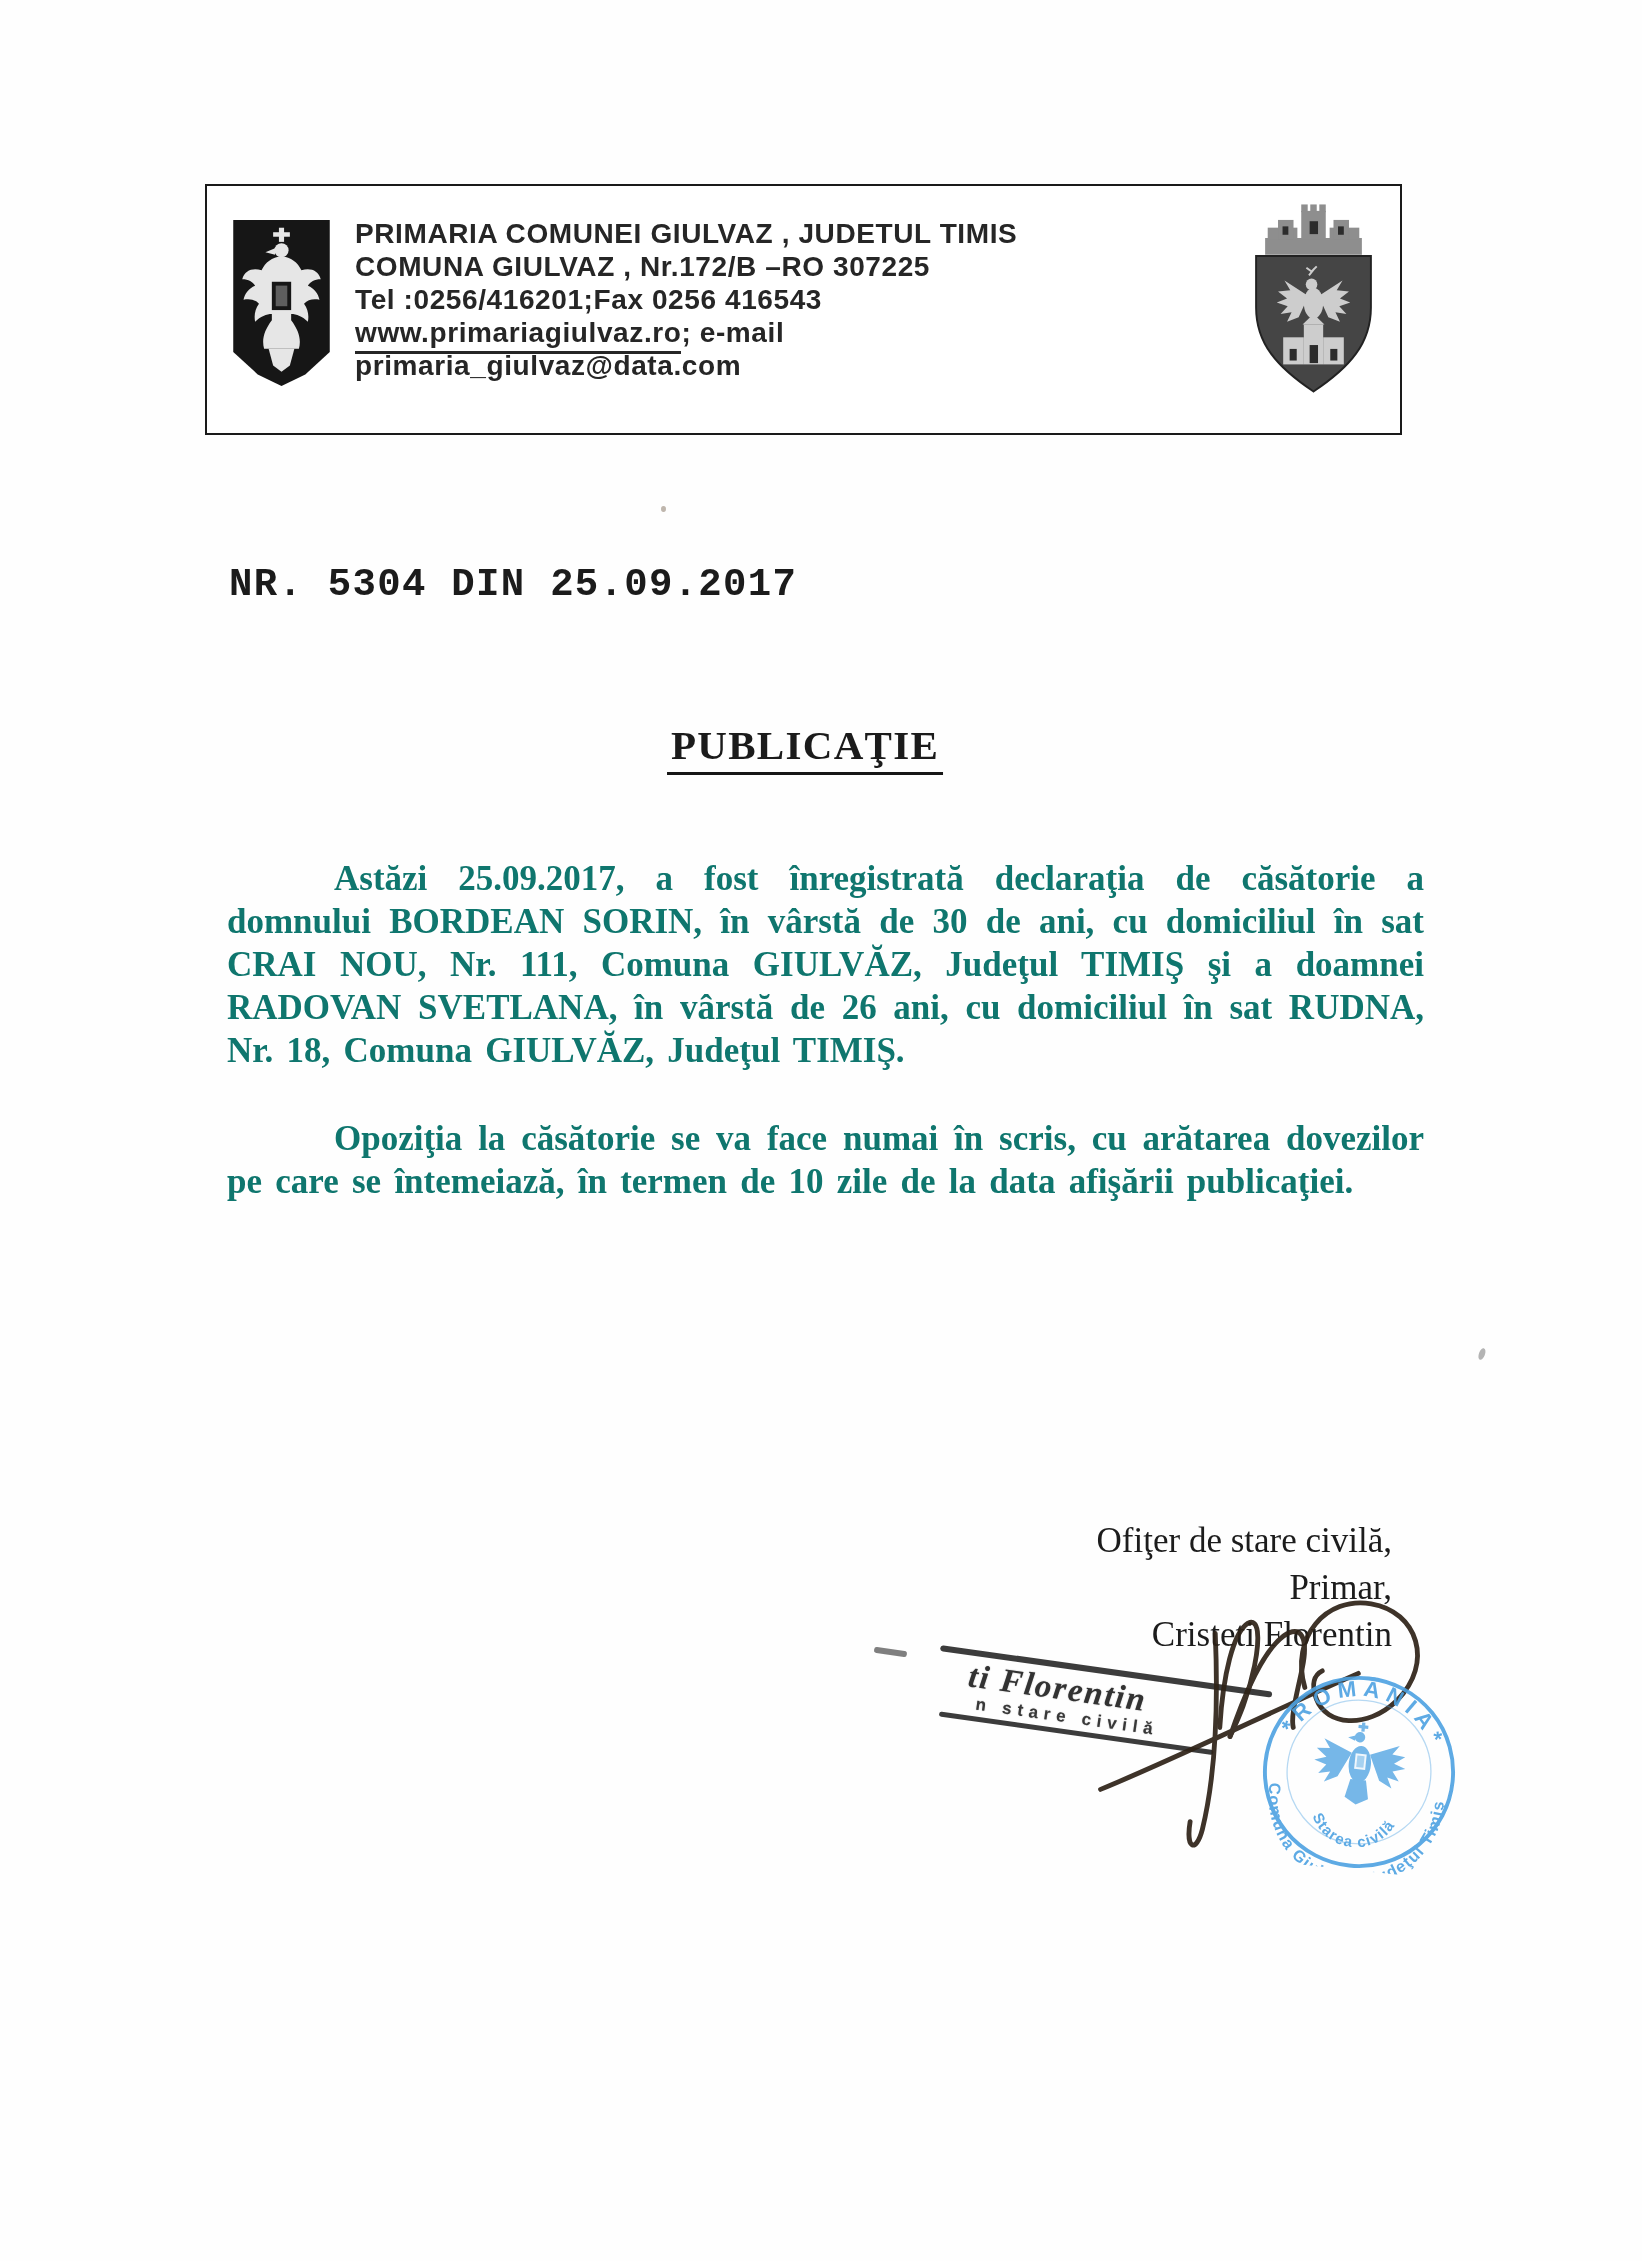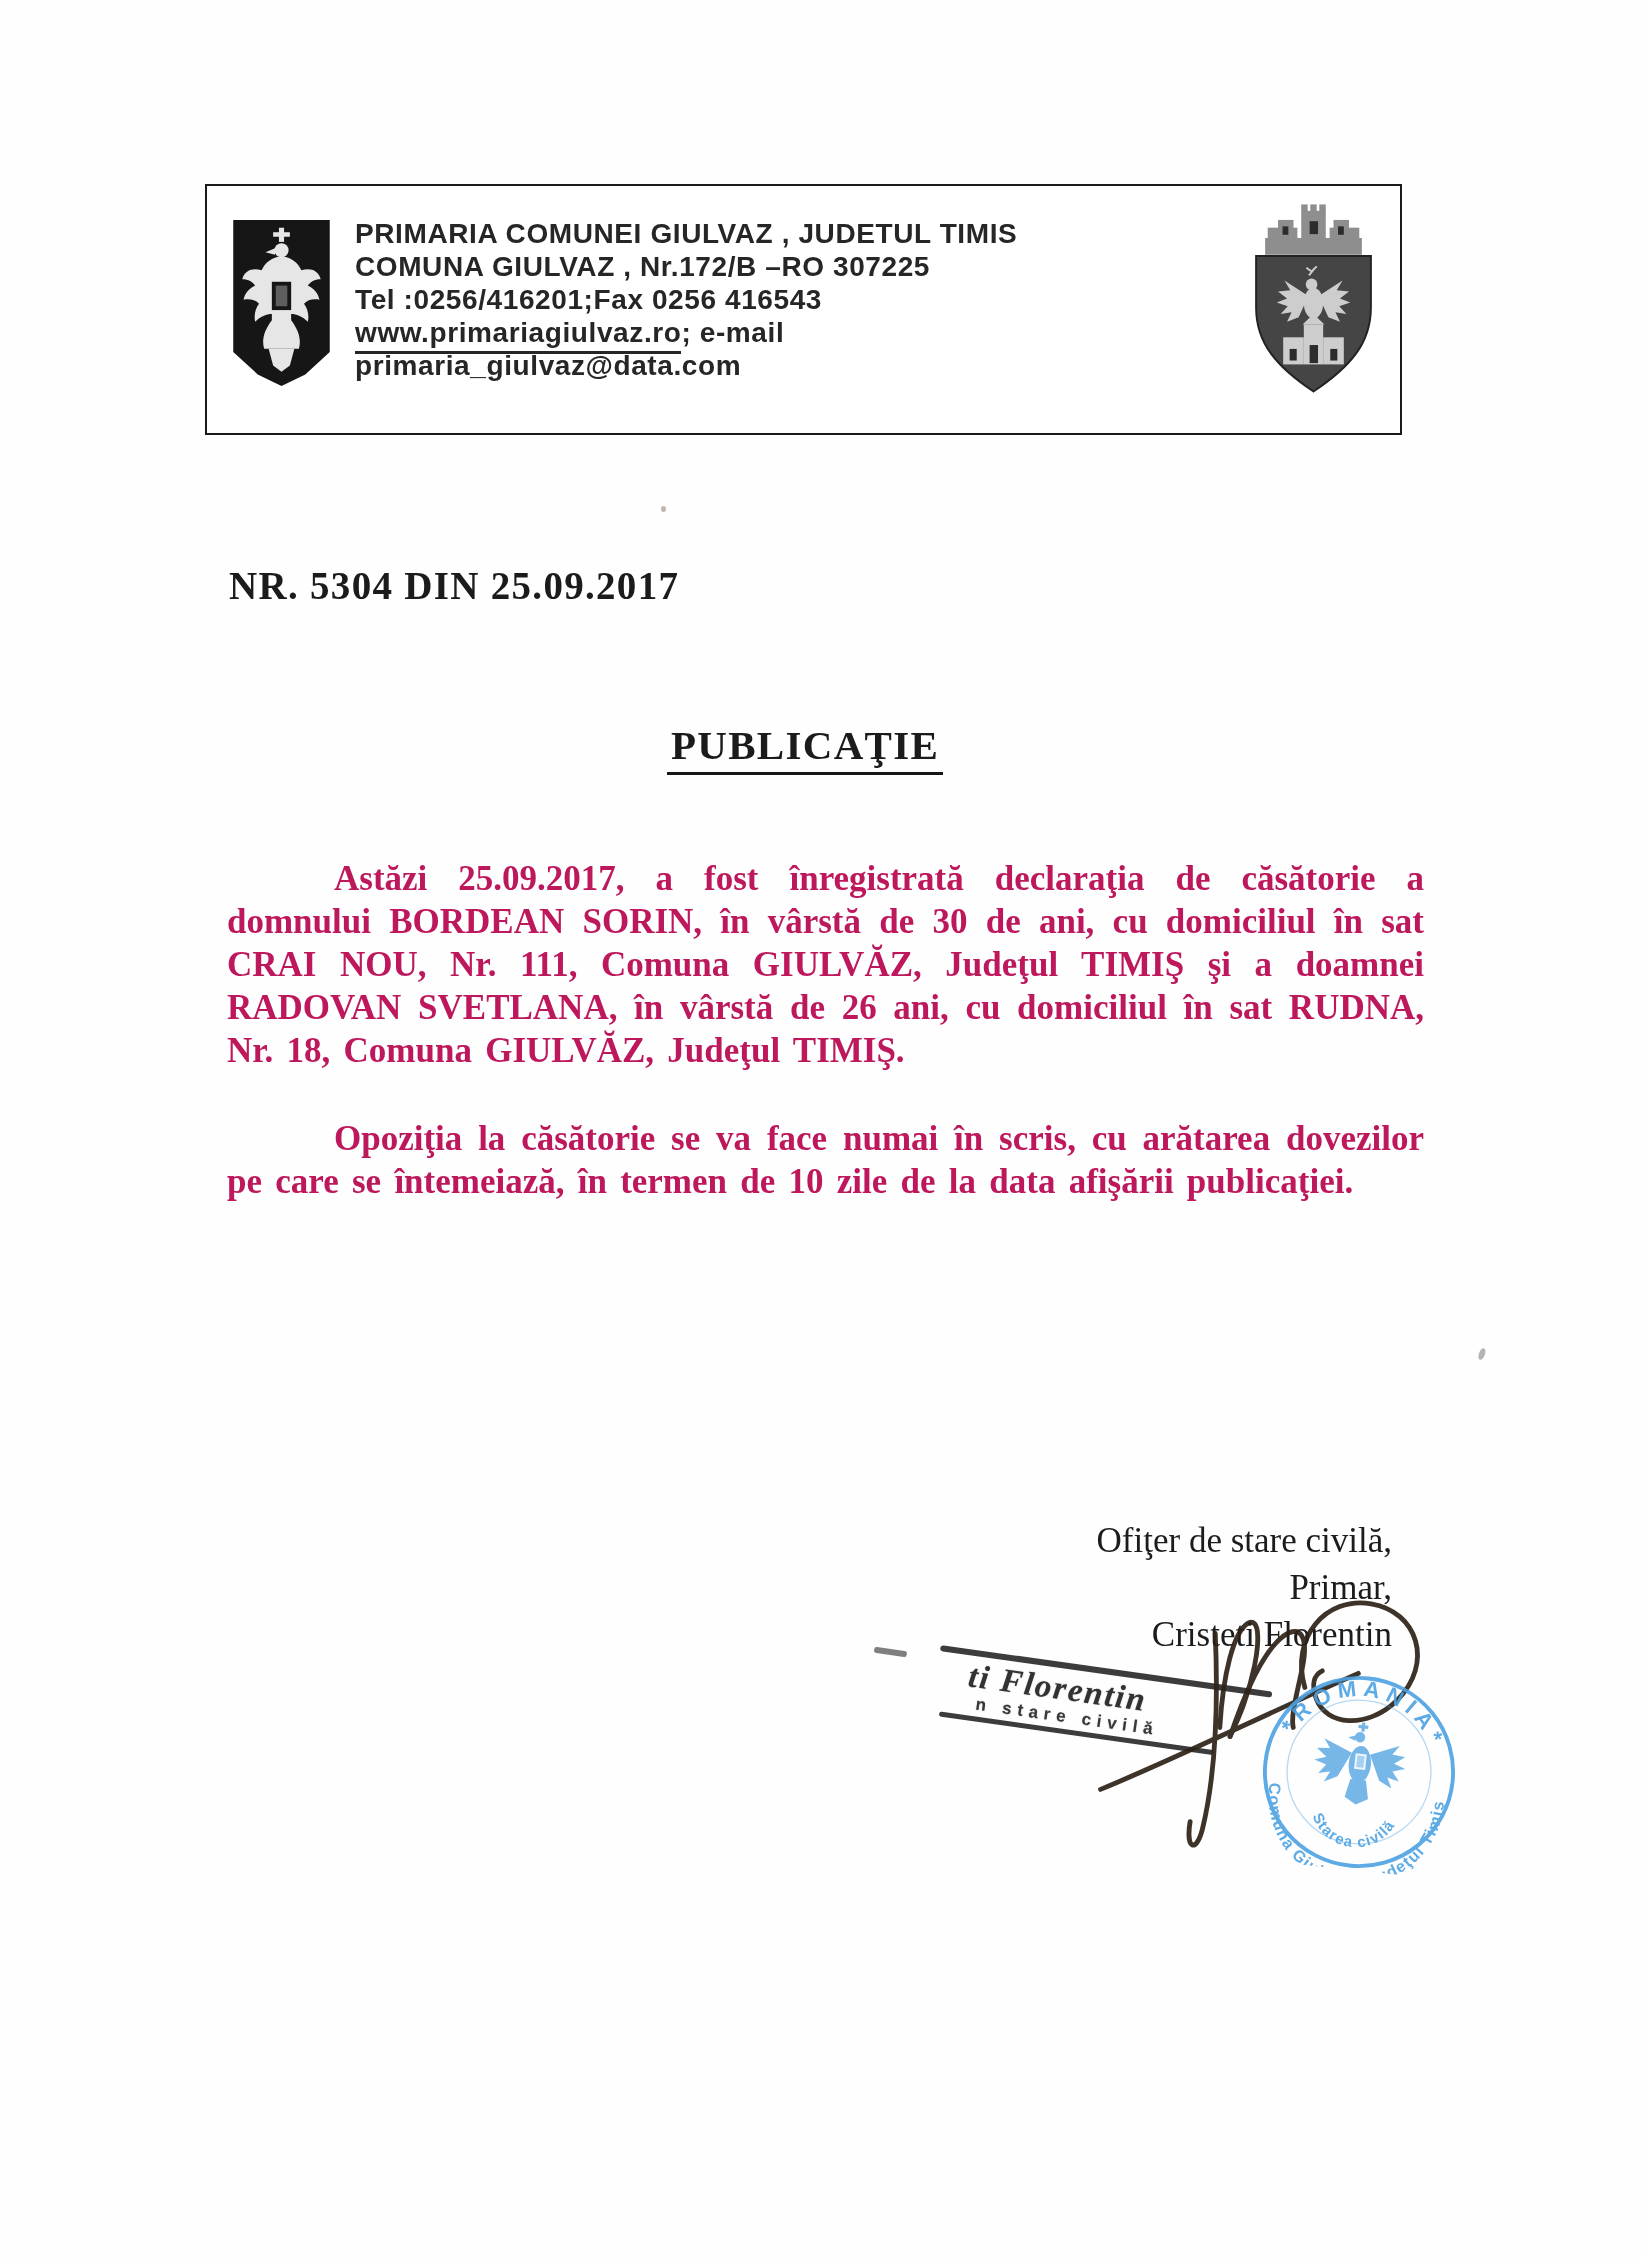--- a/index.html
+++ b/index.html
@@ -19,30 +19,30 @@
     font-size:28px; line-height:33px; letter-spacing:0.6px; white-space:nowrap;
   }
   .header-text .hline { height:33px; }
   .header-link { border-bottom:3.2px solid #262626; padding-bottom:3px; }
   .emblem-left  { position:absolute; left:26px;  top:34px; width:97px; height:166px; }
   .emblem-right { position:absolute; left:1040px; top:11.6px; width:133px; height:198px; }
 
   
   .nr-line {
     position:absolute; left:229px; top:566px; font-size:39px; line-height:39px;
-    font-weight:bold; color:#1b1b1b; letter-spacing:1.3px; white-space:nowrap;
+    font-weight:bold; color:#1b1b1b; letter-spacing:1.3px; white-space:nowrap;font-family:Liberation Mono, monospace;
   }
   .title-wrap { position:absolute; left:805px; top:725px; transform:translateX(-50%); }
   .doc-title {
     font-size:41px; line-height:41px; font-weight:bold; letter-spacing:1.3px;
     border-bottom:3.9px solid #161616; padding:0 3.9px 3.9px 3.9px; white-space:nowrap;text-align:center;
   }
   .body-text {
     position:absolute; left:227px; top:857px; width:1197px;
-    font-size:35px; line-height:43px; font-weight:bold; color:#be185d;
+    font-size:35px; line-height:43px; font-weight:bold; color:#0f766e;
     text-align:justify; word-spacing:4.5px;
   }
   .body-text p { margin:0 0 45px 0; text-indent:107px; }
 
   .sig-block {
     position:absolute; right:251px; top:1517px; text-align:right;
     font-size:35px; line-height:47px; font-weight:normal; color:#1c1c1c; white-space:nowrap;
   }
 
   

